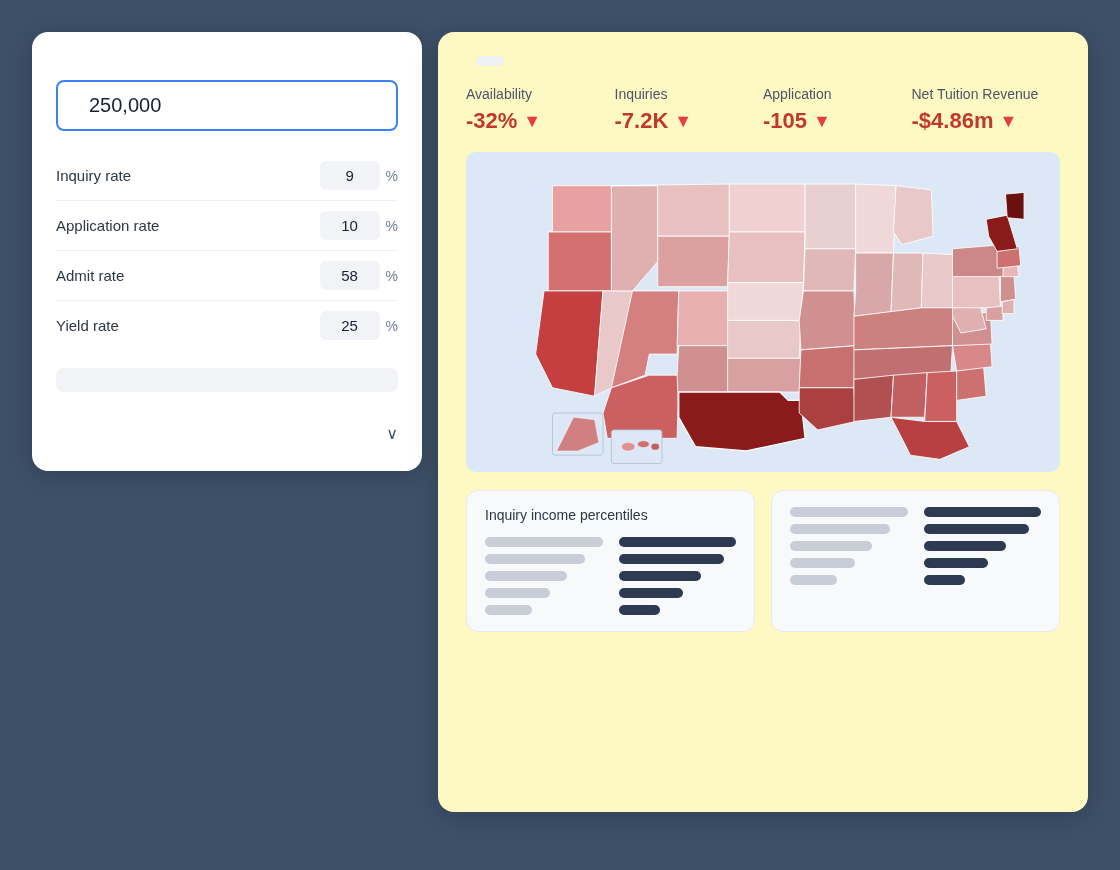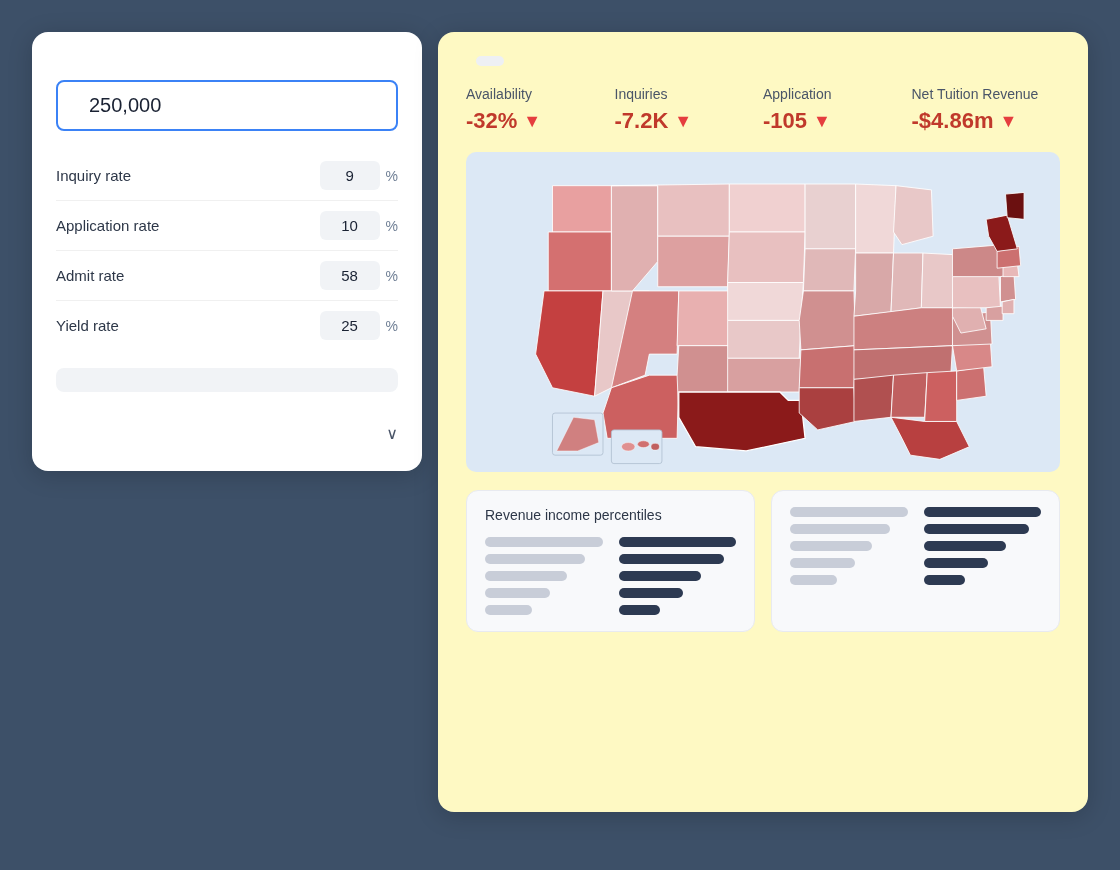--- a/index.html
+++ b/index.html
@@ -425,21 +425,21 @@
         <rect x="130" y="330" width="60" height="40" rx="3" fill="#dce8f5" stroke="#b0c0d0" stroke-width="1"></rect>
         <ellipse cx="150" cy="350" rx="8" ry="5" fill="#e09090" stroke="white" stroke-width="0.5"></ellipse>
         <ellipse cx="168" cy="347" rx="7" ry="4" fill="#d07070" stroke="white" stroke-width="0.5"></ellipse>
         <ellipse cx="182" cy="350" rx="5" ry="4" fill="#c06060" stroke="white" stroke-width="0.5"></ellipse>
       </svg>
     </div>
 
     <div class="bottom-cards" id="bottom-cards-container">
 
     <div class="bottom-card">
-      <div class="card-title">Revenue income percentiles</div>
+      <div class="card-title">Inquiry income percentiles</div>
       <div class="card-content">
         <div class="bar-col">
               <div class="bar-item bar-light" style="width:100%"></div>
               <div class="bar-item bar-light" style="width:85%"></div>
               <div class="bar-item bar-light" style="width:70%"></div>
               <div class="bar-item bar-light" style="width:55%"></div>
               <div class="bar-item bar-light" style="width:40%"></div>
             </div>
         <div class="bar-col">
               <div class="bar-item bar-dark" style="width:100%"></div>

